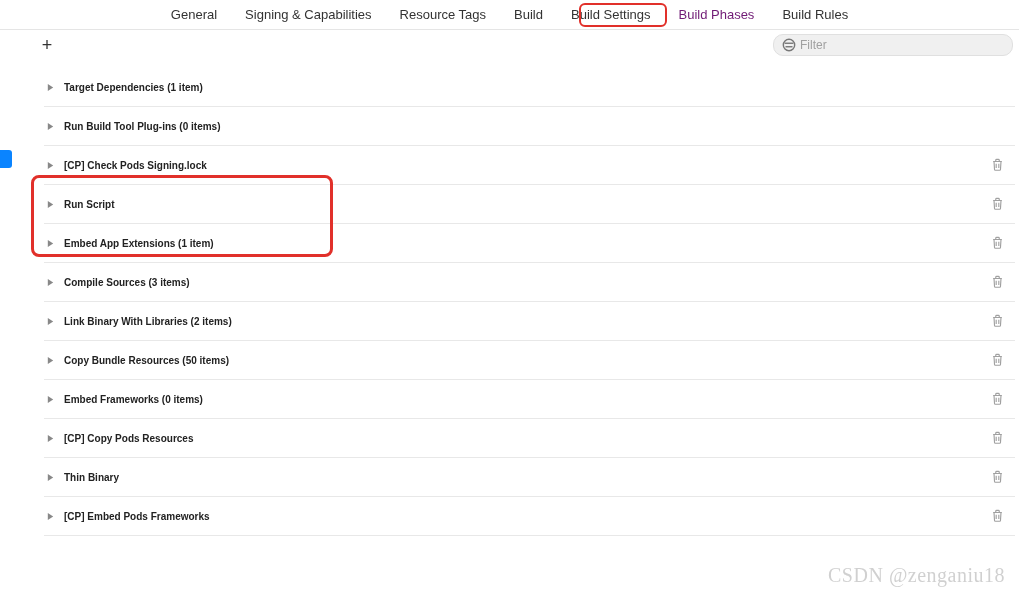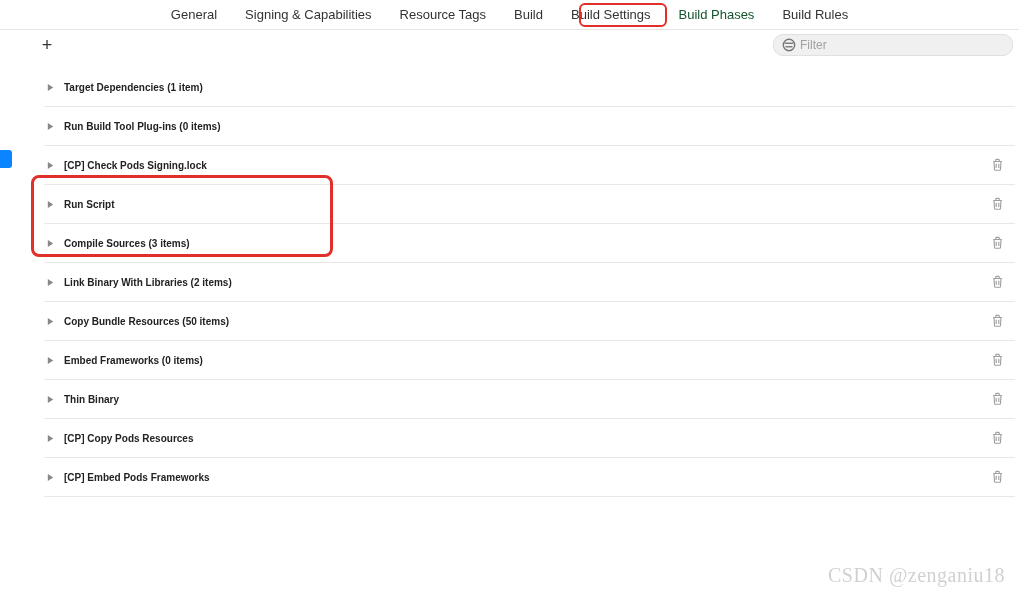--- a/index.html
+++ b/index.html
@@ -1,21 +1,21 @@
 <!DOCTYPE html>
 <html><head>
   <meta charset="utf-8">
   <style>
     * { margin: 0; padding: 0; box-sizing: border-box; font-family: -apple-system, BlinkMacSystemFont, "Segoe UI", Helvetica, Arial, sans-serif; }
     body { background: #ffffff; width: 1019px; height: 595px; overflow: hidden; position: relative; }
     
     
     .tab-bar { display: flex; align-items: center; justify-content: center; height: 30px; border-bottom: 1px solid #e5e5e5; font-size: 13px; gap: 0; }
     .tab { padding: 0 14px; height: 30px; line-height: 30px; cursor: default; color: #333; }
-    .tab.active { color: #14532d; }
+    .tab.active { color: #701a75; }
     .tab-highlight-box { position: absolute; border: 2.5px solid #e1302a; border-radius: 6px; pointer-events: none; }
     
     
     .left-gutter { position: absolute; left: 0; top: 30px; width: 15px; height: 565px; }
     .selection-dot { position: absolute; left: 0; top: 120px; width: 12px; height: 18px; background: #0a84ff; border-top-right-radius: 3px; border-bottom-right-radius: 3px; }
     
     
     .content { position: absolute; left: 30px; top: 30px; right: 4px; }
     
     
@@ -117,20 +117,33 @@
             <path d="M2 4h10M5 4V2.5c0-.5.5-1 1-1h2c.5 0 1 .5 1 1V4M3 4l.6 9c0 .6.5 1 1 1h4.8c.5 0 1-.4 1-1L11 4M5.5 6.5v5M8.5 6.5v5"></path>
           </svg>
         </span>
       </div>
       <div class="phase-row">
         <span class="disclosure">
           <svg viewBox="0 0 10 10" fill="currentColor">
             <path d="M2 1 L8 5 L2 9 Z"></path>
           </svg>
         </span>
+        <span class="phase-label">Embed App Extensions (1 item)</span>
+        <span class="trash">
+          <svg viewBox="0 0 14 16" fill="none" stroke="currentColor" stroke-width="1.3">
+            <path d="M2 4h10M5 4V2.5c0-.5.5-1 1-1h2c.5 0 1 .5 1 1V4M3 4l.6 9c0 .6.5 1 1 1h4.8c.5 0 1-.4 1-1L11 4M5.5 6.5v5M8.5 6.5v5"></path>
+          </svg>
+        </span>
+      </div>
+      <div class="phase-row">
+        <span class="disclosure">
+          <svg viewBox="0 0 10 10" fill="currentColor">
+            <path d="M2 1 L8 5 L2 9 Z"></path>
+          </svg>
+        </span>
         <span class="phase-label">Compile Sources (3 items)</span>
         <span class="trash">
           <svg viewBox="0 0 14 16" fill="none" stroke="currentColor" stroke-width="1.3">
             <path d="M2 4h10M5 4V2.5c0-.5.5-1 1-1h2c.5 0 1 .5 1 1V4M3 4l.6 9c0 .6.5 1 1 1h4.8c.5 0 1-.4 1-1L11 4M5.5 6.5v5M8.5 6.5v5"></path>
           </svg>
         </span>
       </div>
       <div class="phase-row">
         <span class="disclosure">
           <svg viewBox="0 0 10 10" fill="currentColor">
@@ -169,34 +182,34 @@
             <path d="M2 4h10M5 4V2.5c0-.5.5-1 1-1h2c.5 0 1 .5 1 1V4M3 4l.6 9c0 .6.5 1 1 1h4.8c.5 0 1-.4 1-1L11 4M5.5 6.5v5M8.5 6.5v5"></path>
           </svg>
         </span>
       </div>
       <div class="phase-row">
         <span class="disclosure">
           <svg viewBox="0 0 10 10" fill="currentColor">
             <path d="M2 1 L8 5 L2 9 Z"></path>
           </svg>
         </span>
+        <span class="phase-label">[CP] Copy Pods Resources</span>
+        <span class="trash">
+          <svg viewBox="0 0 14 16" fill="none" stroke="currentColor" stroke-width="1.3">
+            <path d="M2 4h10M5 4V2.5c0-.5.5-1 1-1h2c.5 0 1 .5 1 1V4M3 4l.6 9c0 .6.5 1 1 1h4.8c.5 0 1-.4 1-1L11 4M5.5 6.5v5M8.5 6.5v5"></path>
+          </svg>
+        </span>
+      </div>
+      <div class="phase-row">
+        <span class="disclosure">
+          <svg viewBox="0 0 10 10" fill="currentColor">
+            <path d="M2 1 L8 5 L2 9 Z"></path>
+          </svg>
+        </span>
         <span class="phase-label">Thin Binary</span>
-        <span class="trash">
-          <svg viewBox="0 0 14 16" fill="none" stroke="currentColor" stroke-width="1.3">
-            <path d="M2 4h10M5 4V2.5c0-.5.5-1 1-1h2c.5 0 1 .5 1 1V4M3 4l.6 9c0 .6.5 1 1 1h4.8c.5 0 1-.4 1-1L11 4M5.5 6.5v5M8.5 6.5v5"></path>
-          </svg>
-        </span>
-      </div>
-      <div class="phase-row">
-        <span class="disclosure">
-          <svg viewBox="0 0 10 10" fill="currentColor">
-            <path d="M2 1 L8 5 L2 9 Z"></path>
-          </svg>
-        </span>
-        <span class="phase-label">[CP] Copy Pods Resources</span>
         <span class="trash">
           <svg viewBox="0 0 14 16" fill="none" stroke="currentColor" stroke-width="1.3">
             <path d="M2 4h10M5 4V2.5c0-.5.5-1 1-1h2c.5 0 1 .5 1 1V4M3 4l.6 9c0 .6.5 1 1 1h4.8c.5 0 1-.4 1-1L11 4M5.5 6.5v5M8.5 6.5v5"></path>
           </svg>
         </span>
       </div>
       <div class="phase-row">
         <span class="disclosure">
           <svg viewBox="0 0 10 10" fill="currentColor">
             <path d="M2 1 L8 5 L2 9 Z"></path>

